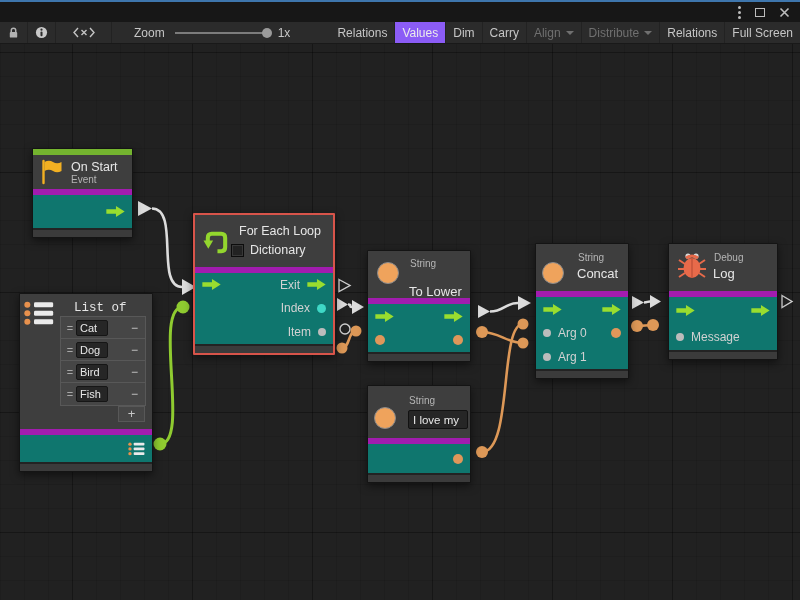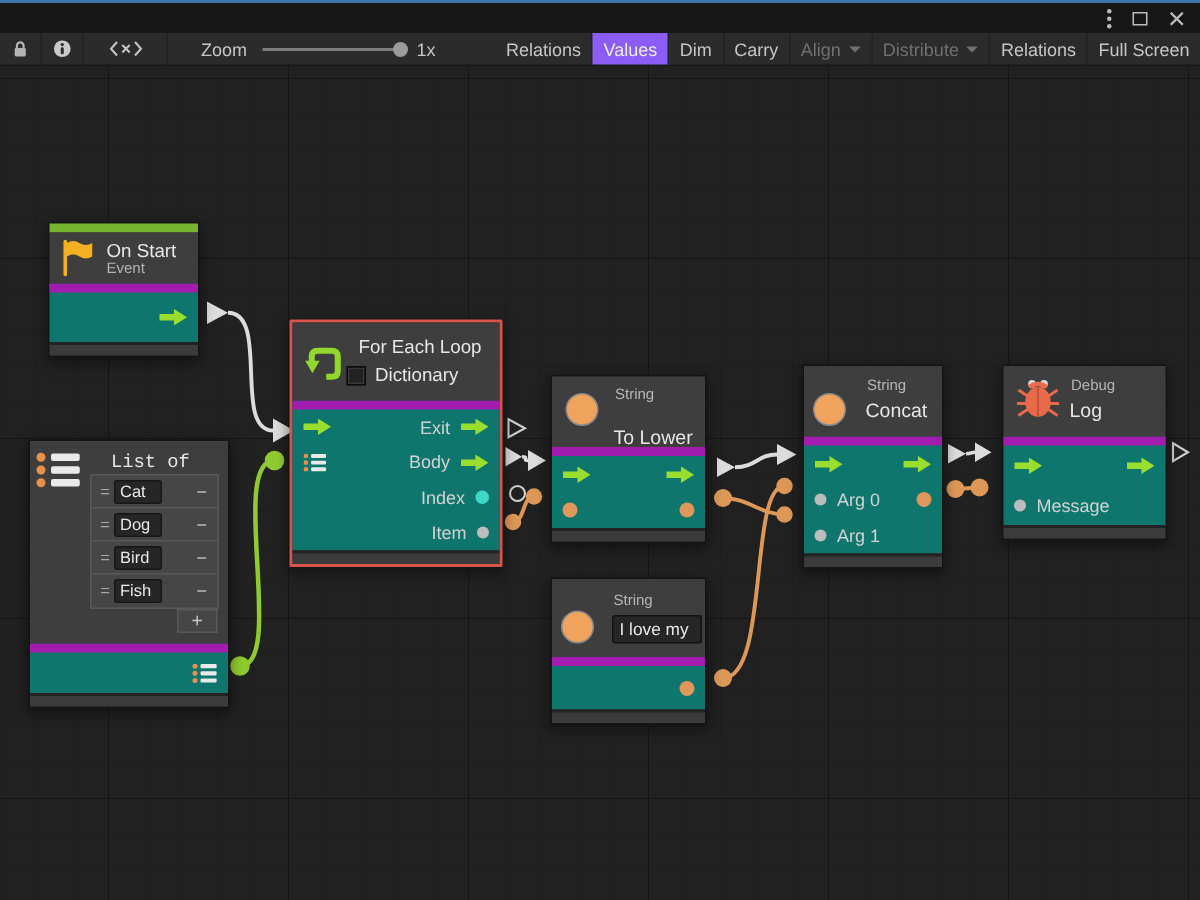--- a/index.html
+++ b/index.html
@@ -292,31 +292,20 @@
           <svg class="ga">
               <use href="#ga-sym"></use>
             </svg>
           <span style="display:flex; align-items:center;">
             <span class="plabel">Exit</span>
             <svg class="ga">
                 <use href="#ga-sym"></use>
               </svg>
           </span>
         </div>
-        <div class="prow pspread" style="height:23.5px;">
-          <svg width="16" height="13" viewBox="0 0 18 15">
-              <use href="#li-sym"></use>
-            </svg>
-          <span style="display:flex; align-items:center;">
-            <span class="plabel">Body</span>
-            <svg class="ga">
-                <use href="#ga-sym"></use>
-              </svg>
-          </span>
-        </div>
         <div class="prow pright" style="height:23.5px;">
           <span class="plabel">Index</span>
           <span class="dot dot-teal"></span>
         </div>
         <div class="prow pright" style="height:23.5px;">
           <span class="plabel">Item</span>
           <span class="dot dot-gray"></span>
         </div>
       </div>
       <div class="sec-footer" style="height:9px;"></div>

